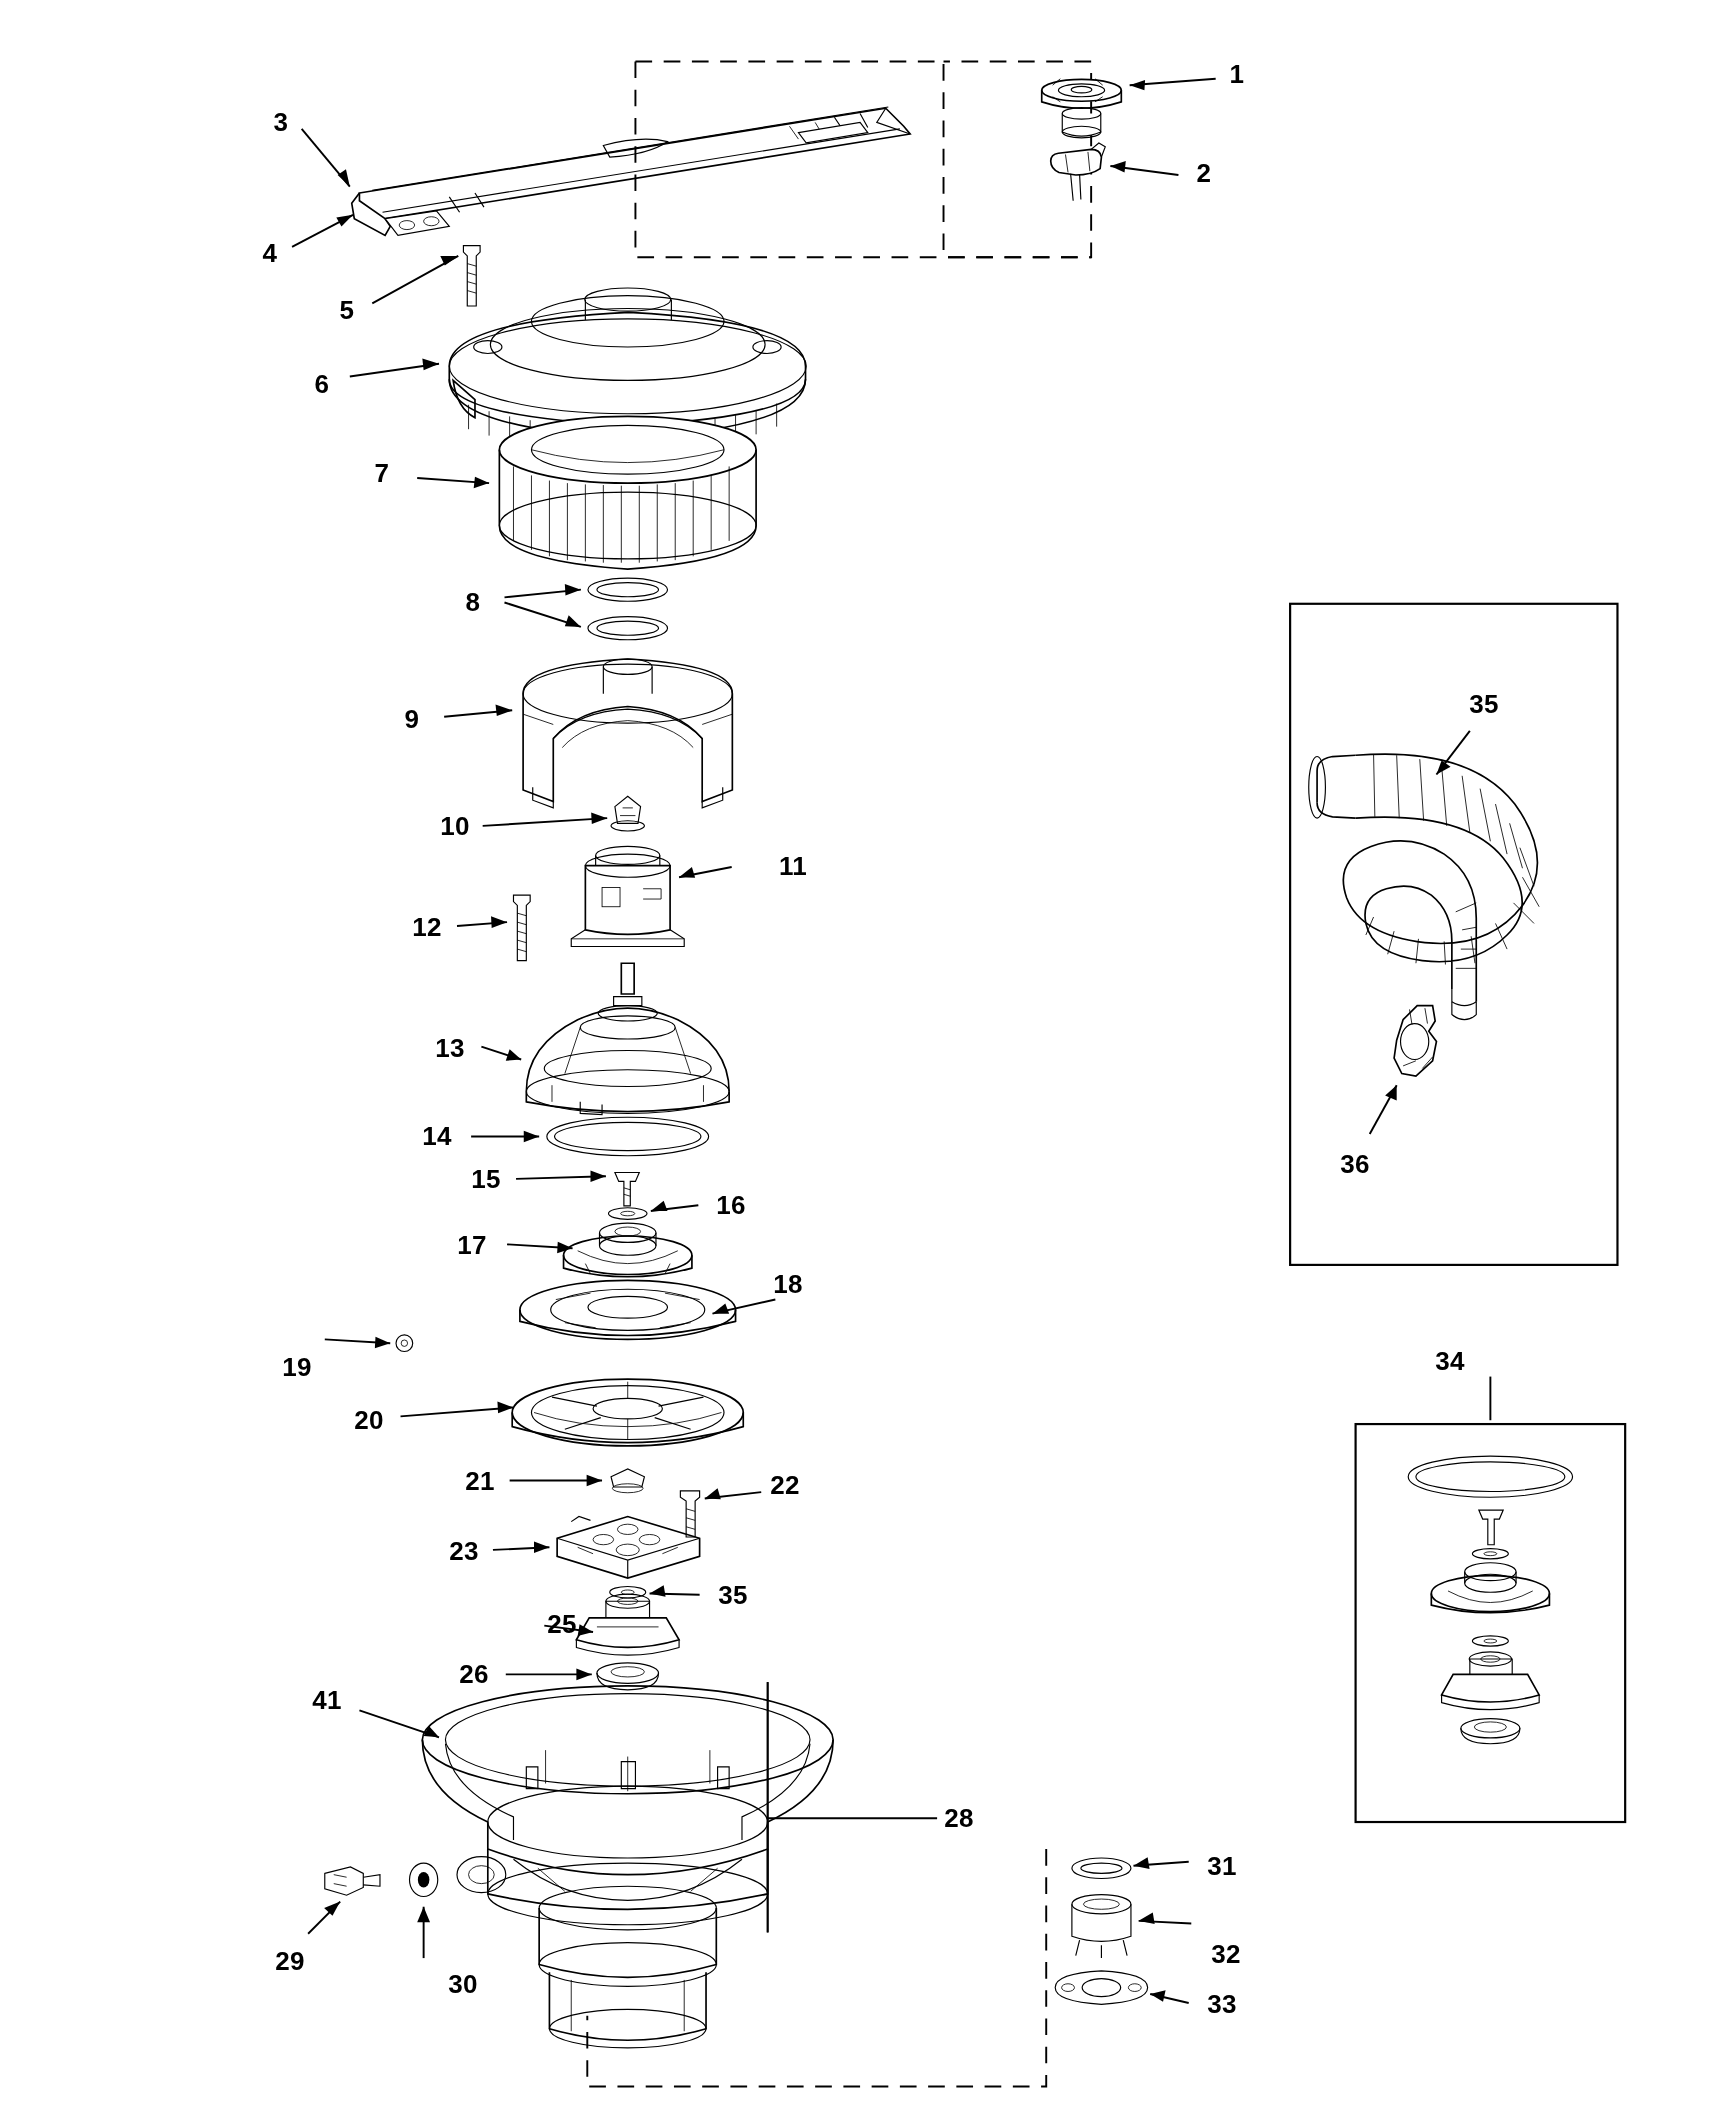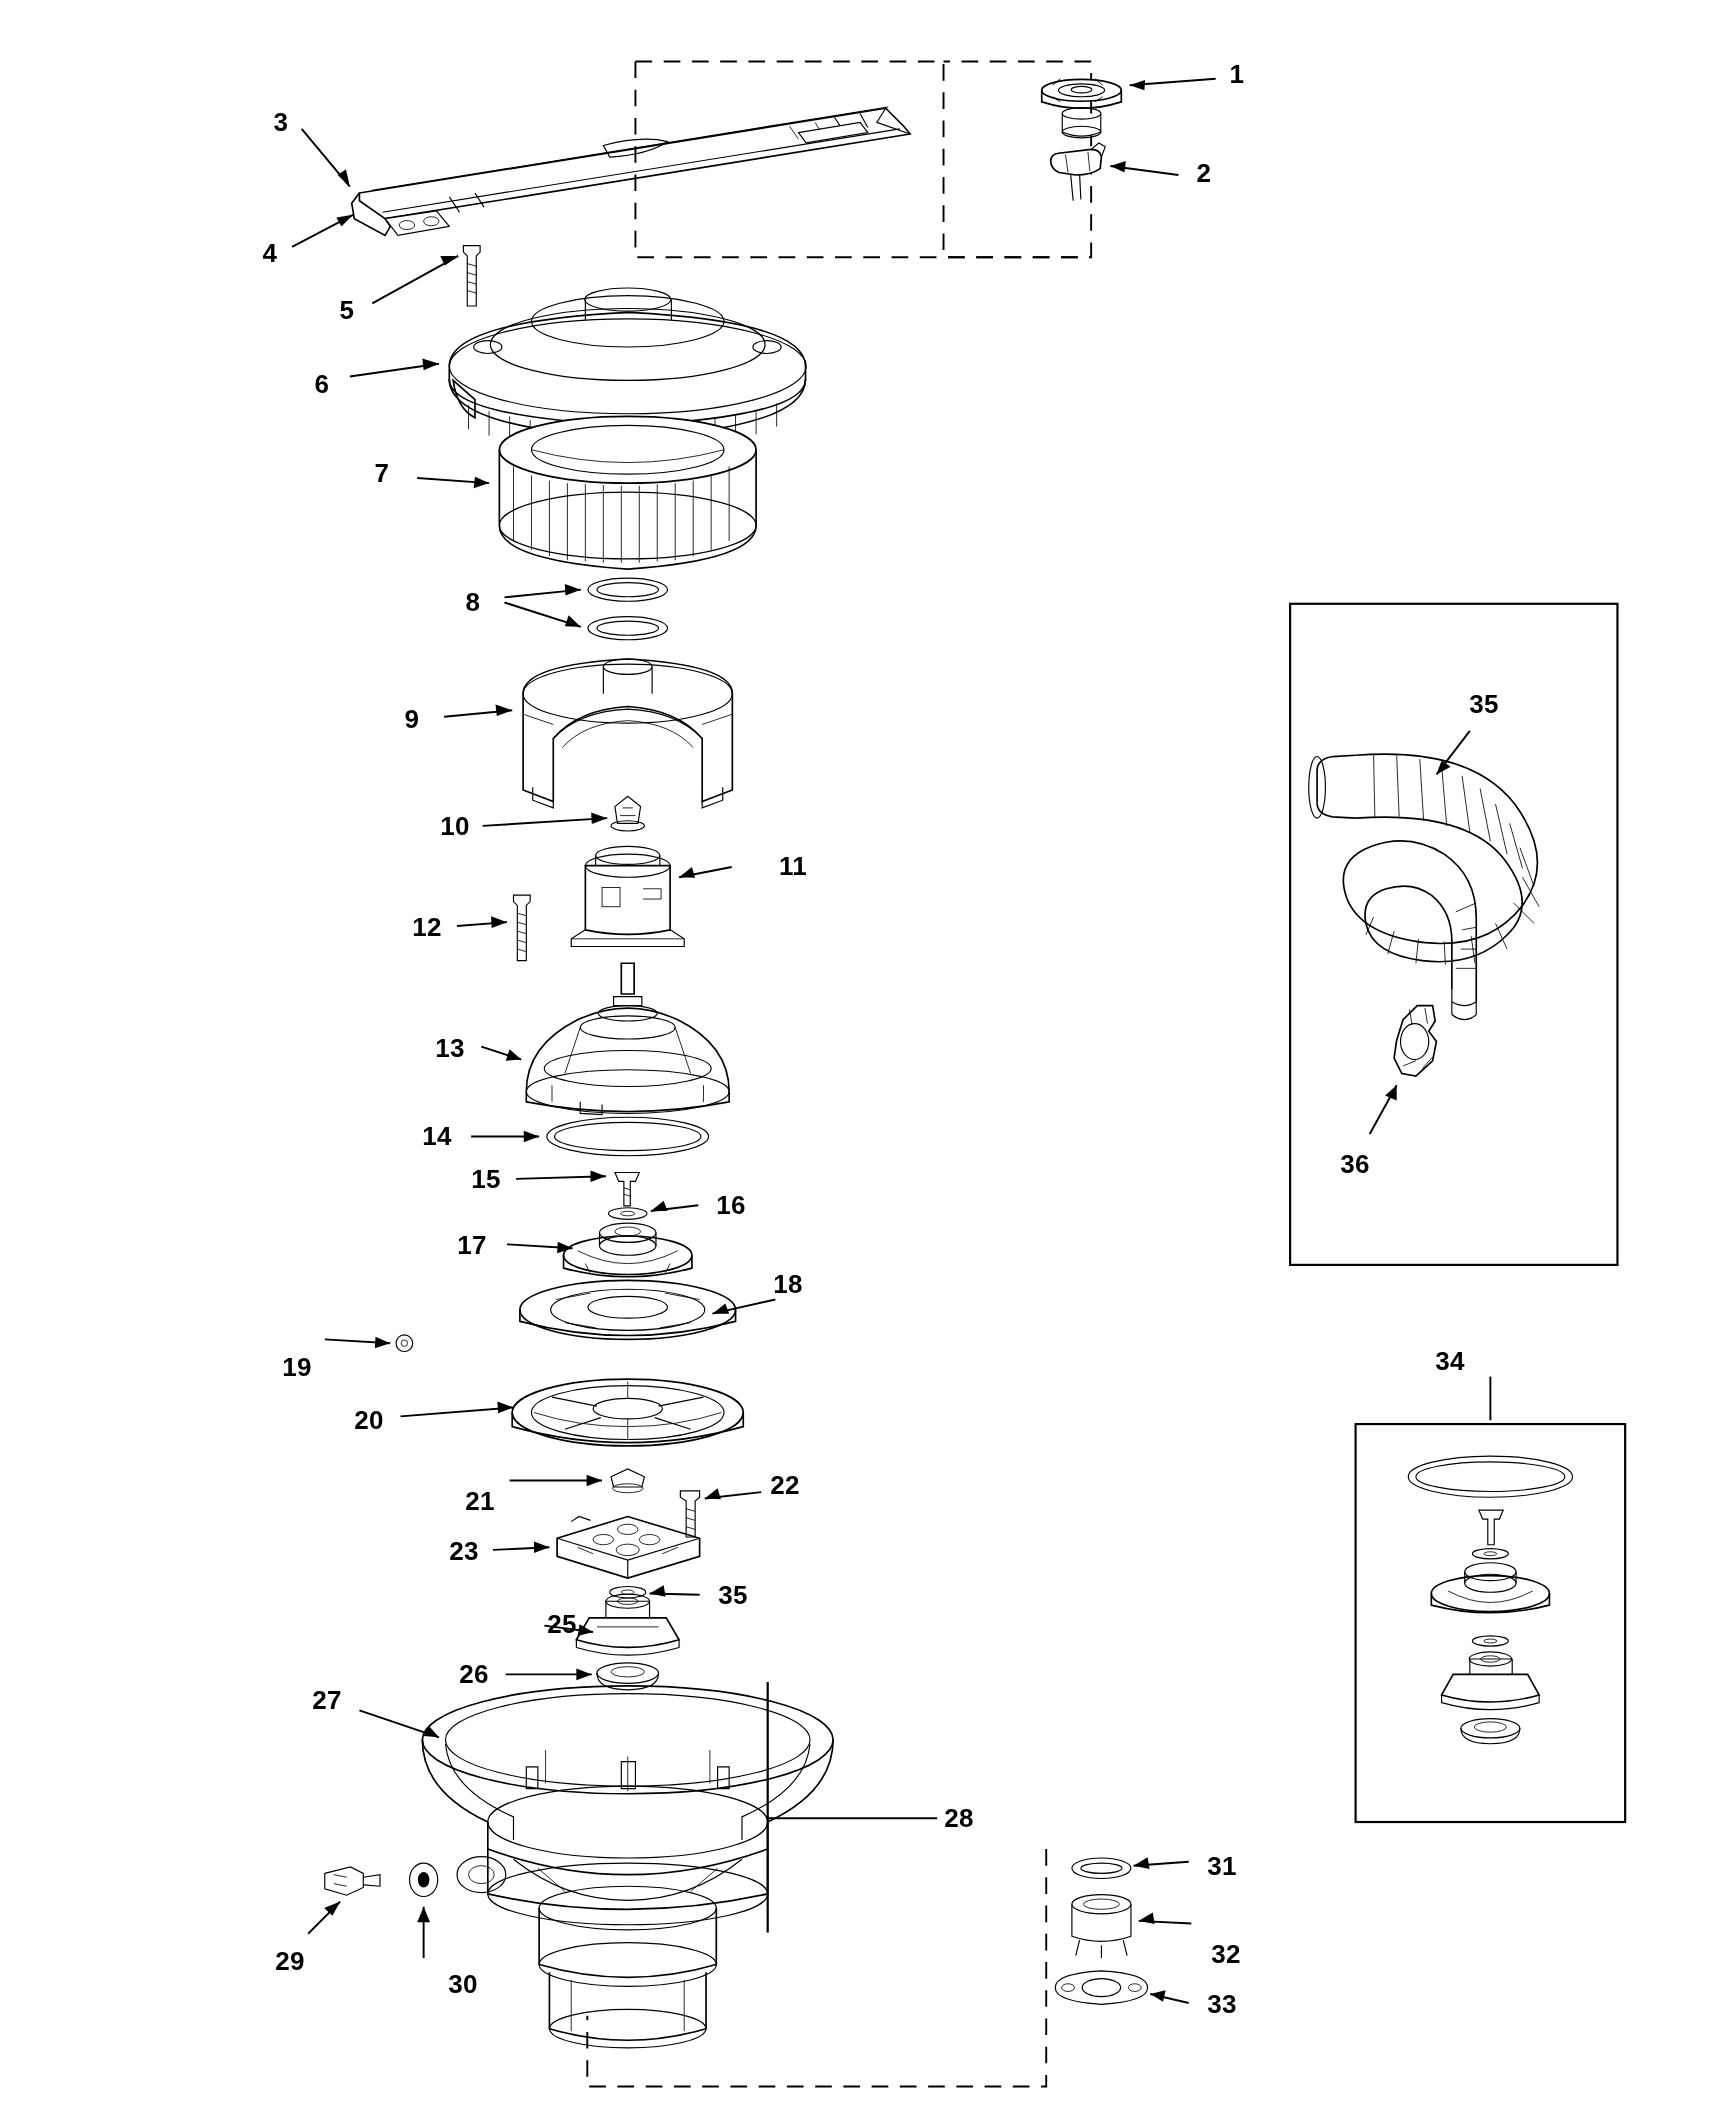--- a/index.html
+++ b/index.html
@@ -467,27 +467,27 @@
 <div class="callout" style="left:749px; top:866px;margin-left:44px;">11</div>
 <div class="callout" style="left:427px; top:927px;">12</div>
 <div class="callout" style="left:450px; top:1048px;">13</div>
 <div class="callout" style="left:437px; top:1136px;">14</div>
 <div class="callout" style="left:486px; top:1179px;">15</div>
 <div class="callout" style="left:731px; top:1205px;">16</div>
 <div class="callout" style="left:472px; top:1245px;">17</div>
 <div class="callout" style="left:788px; top:1284px;">18</div>
 <div class="callout" style="left:297px; top:1339px;margin-top:28px;">19</div>
 <div class="callout" style="left:369px; top:1420px;">20</div>
-<div class="callout" style="left:480px; top:1481px;margin-top:20px;">21</div>
+<div class="callout" style="left:480px; top:1481px;">21</div>
 <div class="callout" style="left:785px; top:1485px;">22</div>
 <div class="callout" style="left:464px; top:1551px;">23</div>
 <div class="callout" style="left:733px; top:1595px;">35</div>
 <div class="callout" style="left:514px; top:1624px;margin-left:48px;">25</div>
 <div class="callout" style="left:474px; top:1674px;">26</div>
-<div class="callout" style="left:327px; top:1700px;">27</div>
+<div class="callout" style="left:327px; top:1700px;">41</div>
 <div class="callout" style="left:959px; top:1818px;">28</div>
 <div class="callout" style="left:290px; top:1961px;">29</div>
 <div class="callout" style="left:421px; top:1984px;margin-left:42px;">30</div>
 <div class="callout" style="left:1222px; top:1866px;">31</div>
 <div class="callout" style="left:1226px; top:1926px;margin-top:28px;">32</div>
 <div class="callout" style="left:1222px; top:2004px;">33</div>
 <div class="callout" style="left:1450px; top:1361px;">34</div>
 <div class="callout" style="left:1484px; top:704px;">35</div>
 <div class="callout" style="left:1355px; top:1164px;">36</div>
 

